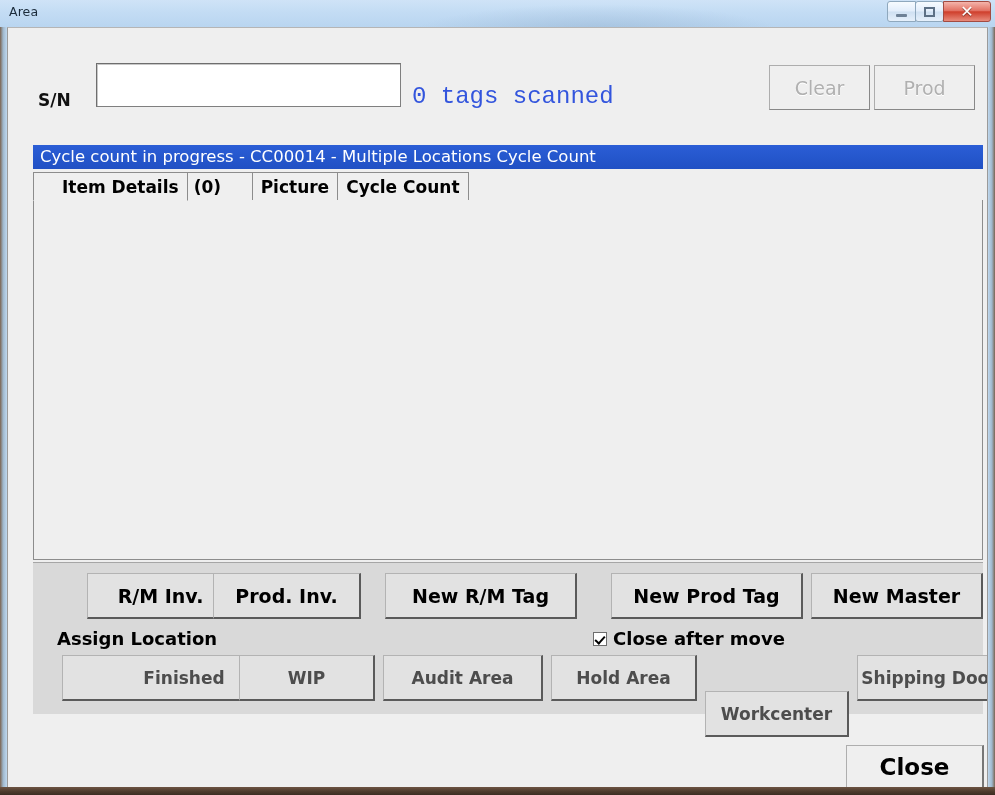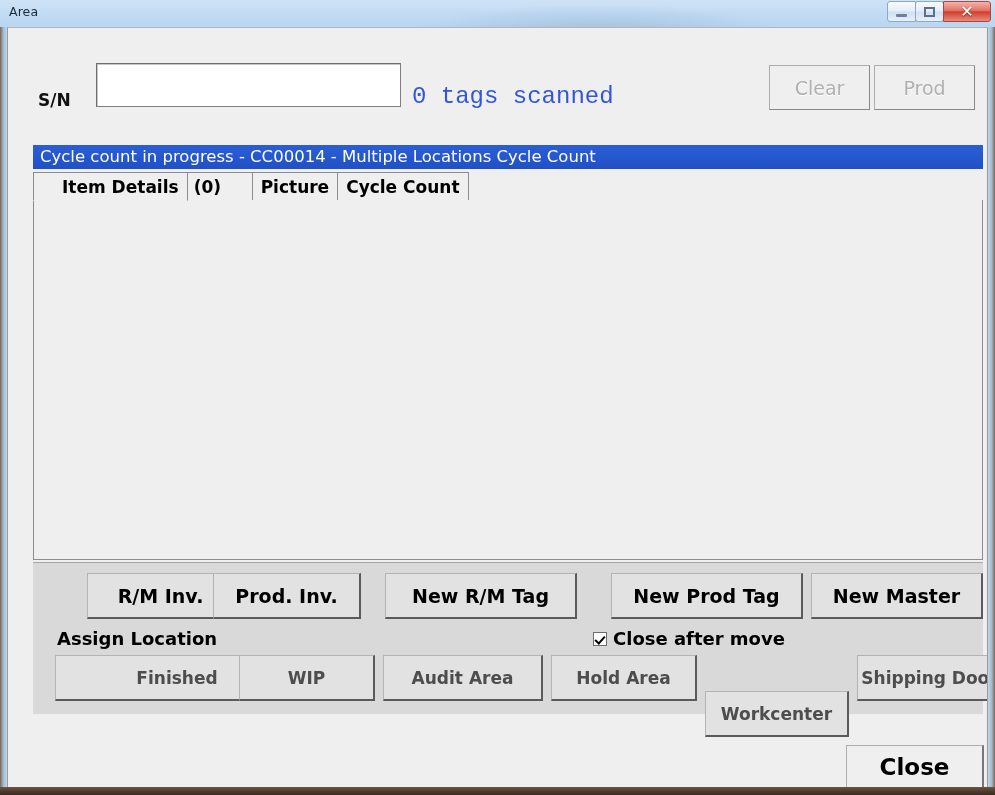--- a/index.html
+++ b/index.html
@@ -290,21 +290,21 @@
   }
   #close-after-move-label {
     font-size: 18px;
     font-weight: bold;
     color: #000;
     white-space: nowrap;
   }
 
   
   .row2 { top: 92px; height: 46px; color: #4d4d4d; font-size: 17px; }
-  #btn-finished      { left: 22px;  width: 213px; padding-left: 32px; }
+  #btn-finished      { left: 29px;  width: 213px; padding-left: 32px; }
   #btn-wip           { left: 206px; width: 136px; }
   #btn-audit-area    { left: 350px; width: 160px; }
   #btn-hold-area     { left: 518px; width: 146px; }
   #btn-workcenter    { left: 672px; width: 144px; margin-top: 36px; }
   #btn-shipping-door { left: 824px; width: 146px; }
 
   
   #close-button {
     position: absolute;
     left: 838px; top: 700px;

